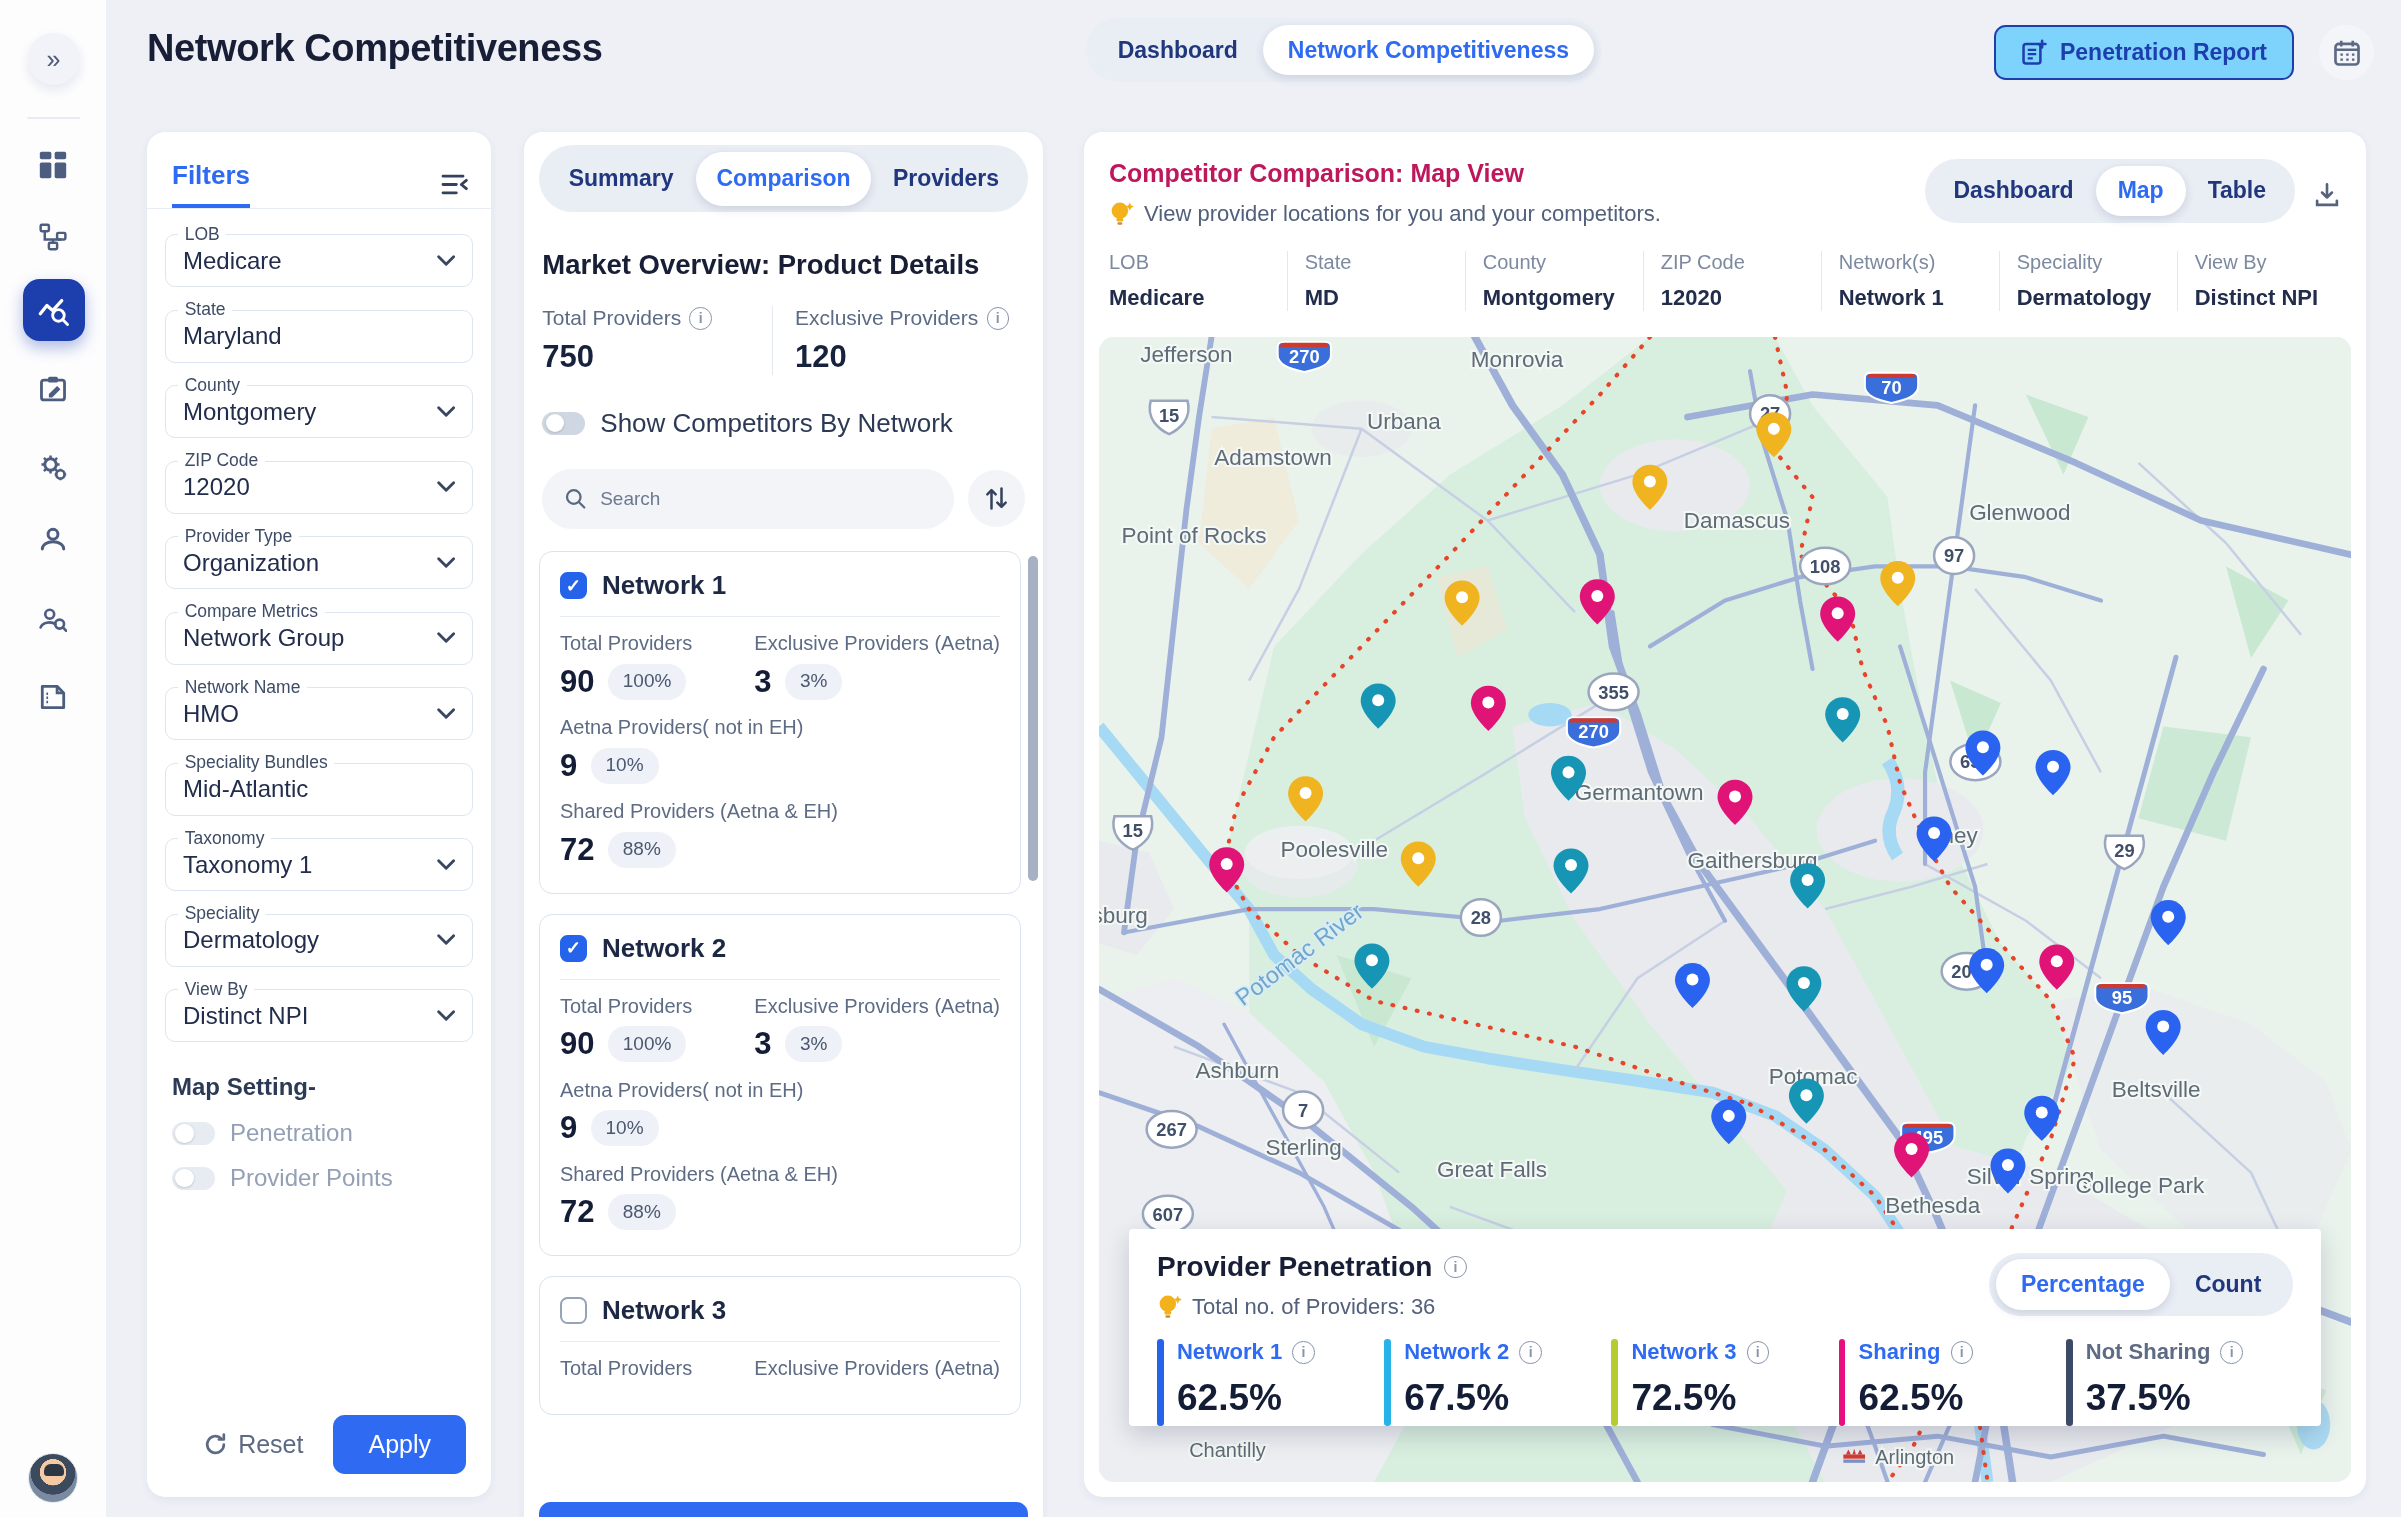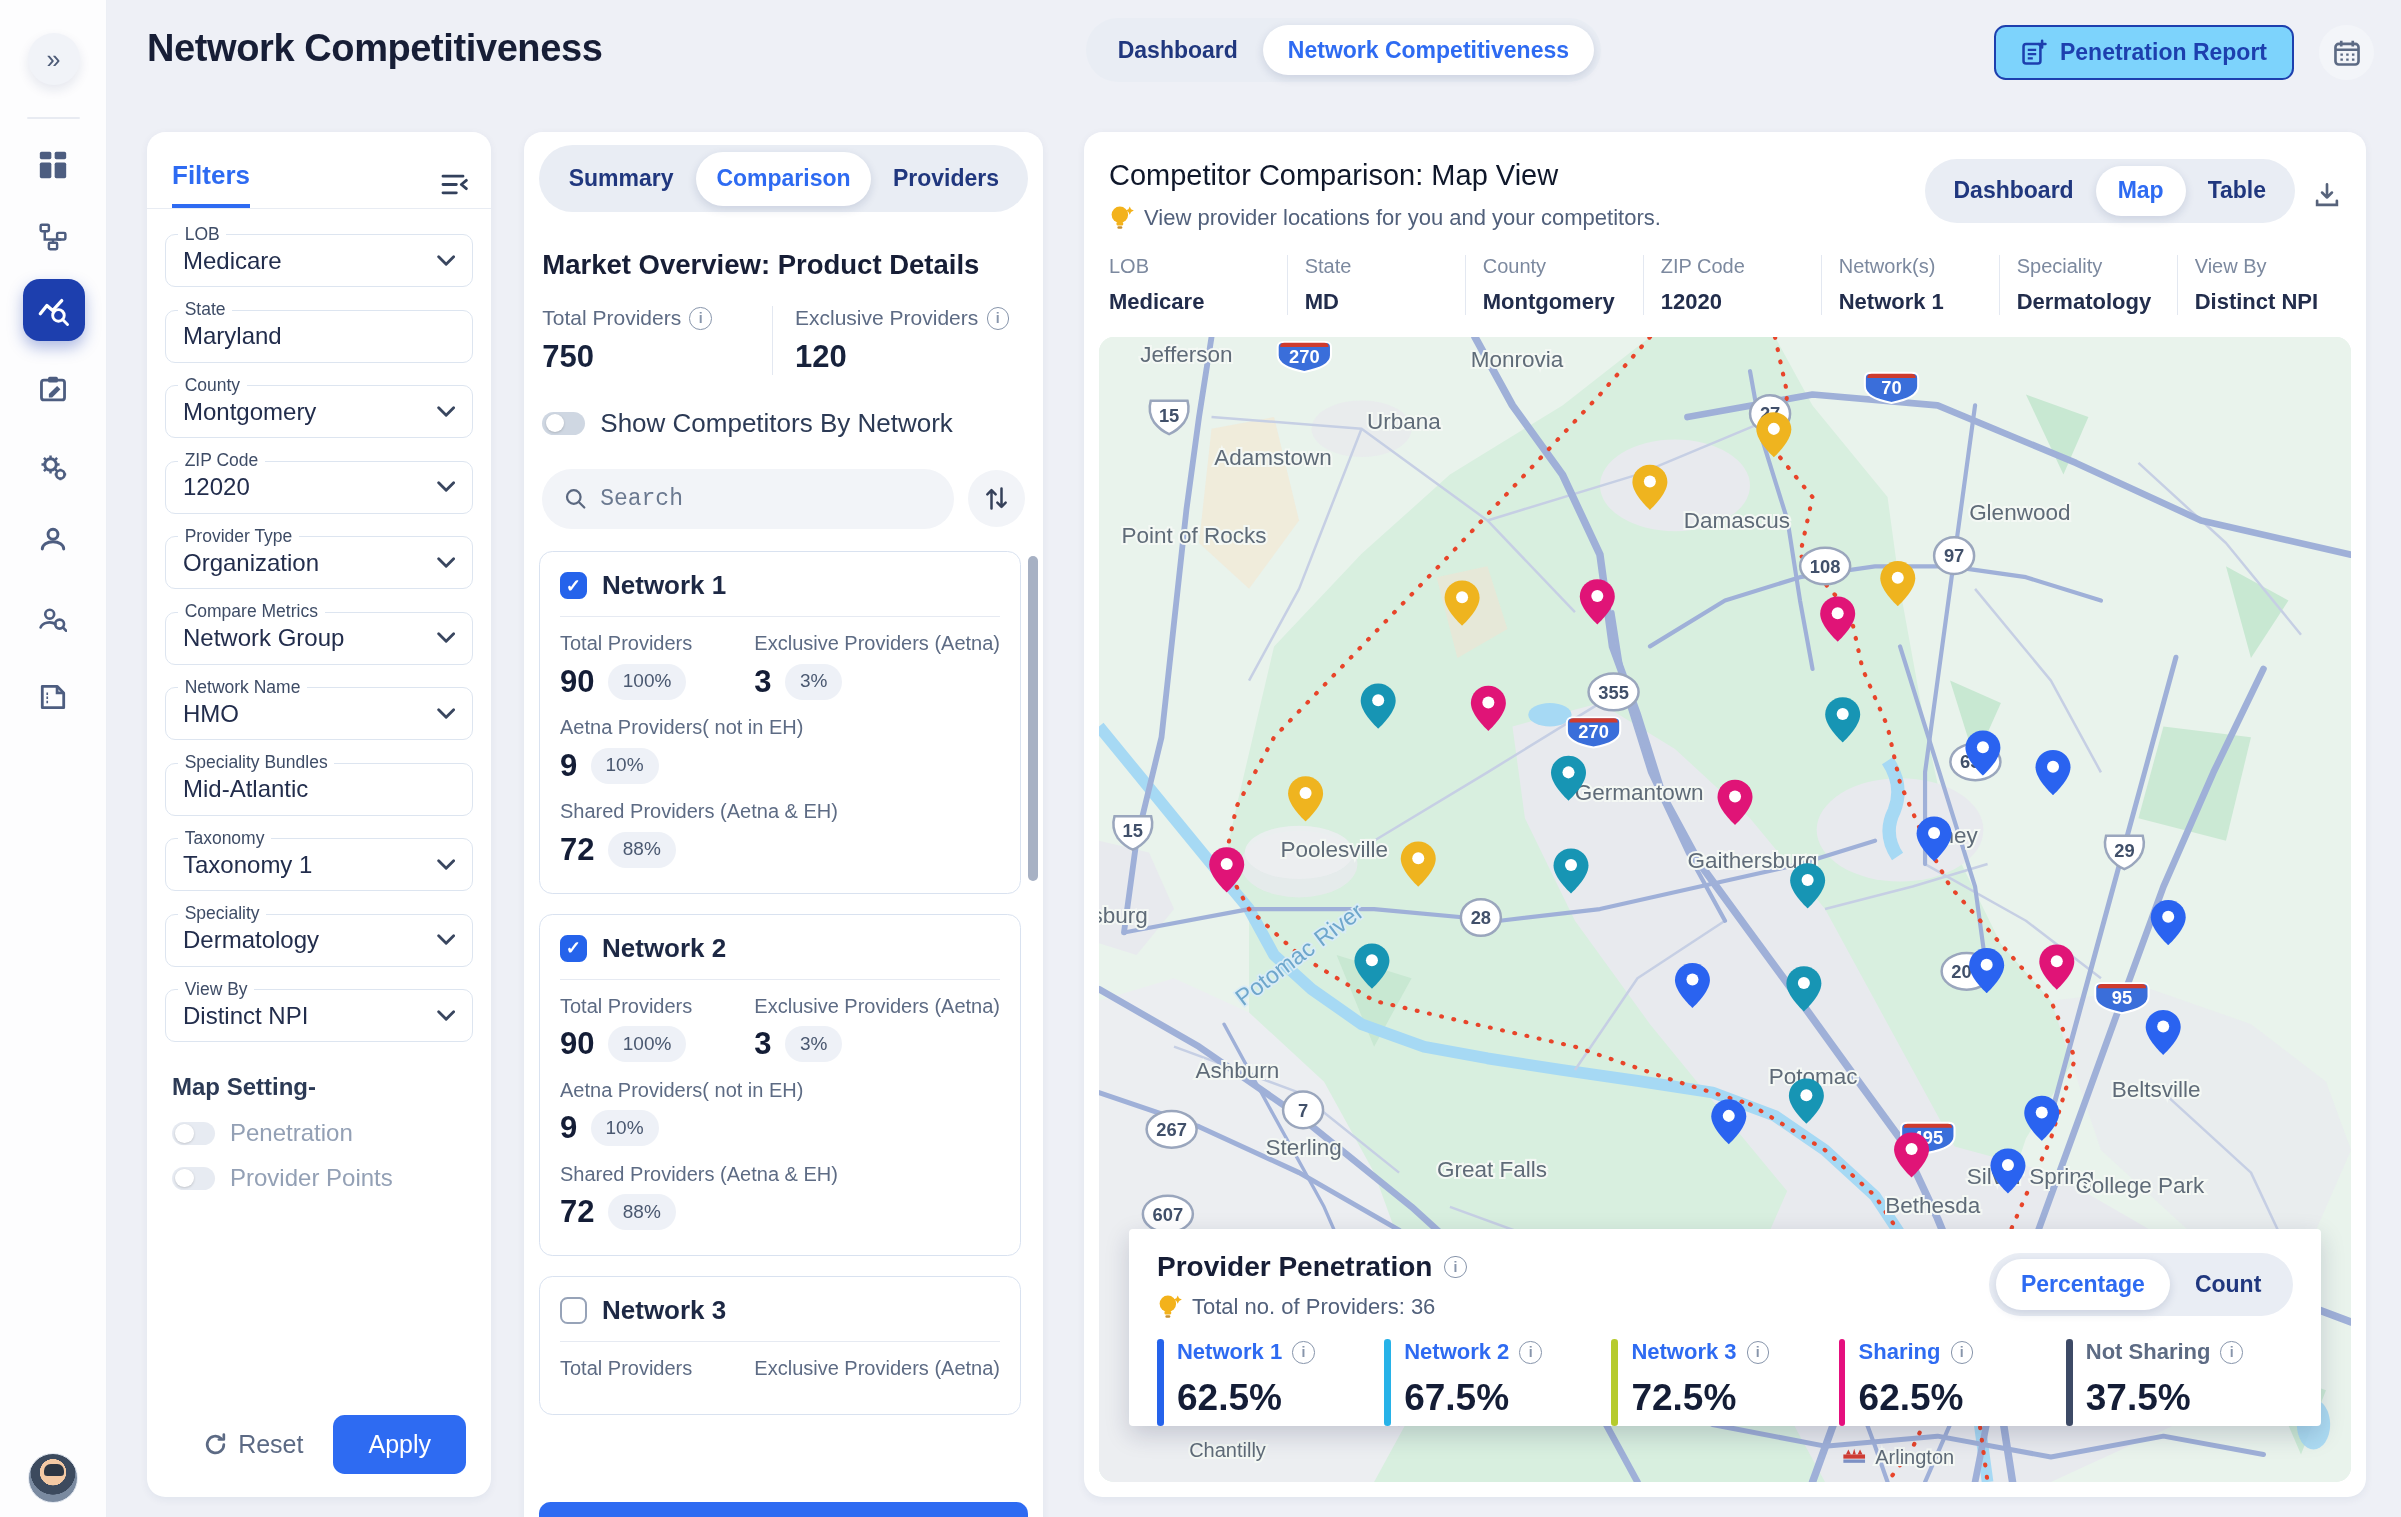--- a/index.html
+++ b/index.html
@@ -69,21 +69,21 @@
   .stat-row { display:flex; margin:25px 18.3px 0; }
   .stat { flex:1; }
   .stat + .stat { border-left:1.7px solid #e3e8f1; padding-left:22px; }
   .stat .s-lbl { font-size:21px; color:#5d6b84; display:flex; gap:8.3px; align-items:center; }
   .stat .s-val { font-size:31px; font-weight:700; color:#17223c; margin-top:8.3px; }
   .toggle-row { display:flex; align-items:center; gap:15px; margin:33px 18.3px 0; }
   .toggle-row .switch { background:#cfd7e2; }
   .toggle-row span { font-size:26px; color:#2c3a55; }
   .search-row { display:flex; align-items:center; gap:13.3px; margin:30px 18.3px 0; }
   .search-box { flex:1; display:flex; align-items:center; gap:13.3px; background:#f2f4f8; border-radius:833px; height:60px; padding:0 22px; }
-  .search-box input { border:none; outline:none; background:transparent; font-size:23px; color:#2c3a55; width:100%; font-family:Liberation Mono, monospace; }
+  .search-box input { border:none; outline:none; background:transparent; font-size:19px; color:#2c3a55; width:100%; font-family:Liberation Sans, sans-serif; }
   .search-box input::placeholder { color:#6b7990; }
   .sort-btn { width:57px; height:57px; border-radius:50%; background:#f2f4f8; display:flex; align-items:center; justify-content:center; cursor:pointer; color:#36415a; }
   .net-list { position:absolute; left:15px; right:22px; top:419px; bottom:115px; overflow:hidden; }
   .net-scroll { position:absolute; right:5px; top:424px; width:10px; height:325px; border-radius:6.7px; background:#a7b1c4; }
   .net-card { border:1.7px solid #d9e2f0; border-radius:13.3px; background:#fff; padding:18.3px 20px 8.3px; margin-bottom:20px; }
   .net-head { display:flex; align-items:center; gap:15px; padding-bottom:15px; border-bottom:1.7px solid #e6eaf2; }
   .cb { width:27px; height:27px; border-radius:7.5px; border:2.5px solid #97a3b8; display:flex; align-items:center; justify-content:center; }
   .cb.checked { background:#2563eb; border-color:#2563eb; color:#fff; font-size:18.3px; font-weight:700; }
   .net-name { font-size:26px; font-weight:600; color:#1d2844; }
   .net-grid { display:grid; grid-template-columns:1fr 1fr; column-gap:8.3px; padding-top:15px; }
@@ -91,21 +91,21 @@
   .metric.wide { grid-column:1 / -1; }
   .m-lbl { font-size:20px; color:#5d6b84; margin-bottom:8.3px; white-space:nowrap; }
   .m-val { display:flex; gap:13.3px; }
   .m-num { font-size:31px; font-weight:700; color:#141d36; }
   .m-badge { background:#eef1f7; color:#4a5870; border-radius:833px; font-size:19px; padding:6.7px 15px; }
   .evaluate-btn { position:absolute; left:15px; right:15px; bottom:18.3px; height:67px; background:#2e6bf2; color:#fff;
     border:none; border-radius:11.7px; font-size:26px; font-weight:700; cursor:pointer; font-family:inherit; }
 
   
   .rp-head { display:flex; align-items:flex-start; padding:27px 25px 0; }
-  .rp-title { font-size:29px; font-weight:400; color:#0f172a; }
+  .rp-title { font-size:25px; font-weight:700; color:#be185d; }
   .rp-sub { display:flex; align-items:center; gap:10px; margin-top:11.7px; font-size:22px; color:#51607b; }
   .rp-tabs { margin-left:auto; }
   .rp-tabs .seg { padding:11.7px 22px; }
   .dl-btn { margin:22px 0 0 18.3px; color:#57637b; cursor:pointer; }
   .sum-row { display:flex; margin:23px 25px 0; }
   .sum-col { min-width:178px; padding-right:11.7px; }
   .sum-col + .sum-col { border-left:1.7px solid #e3e8f1; padding-left:16.7px; }
   .sum-lbl { font-size:20px; color:#7c899f; }
   .sum-val { font-size:22px; font-weight:700; color:#222d4c; margin-top:11.7px; }
 

